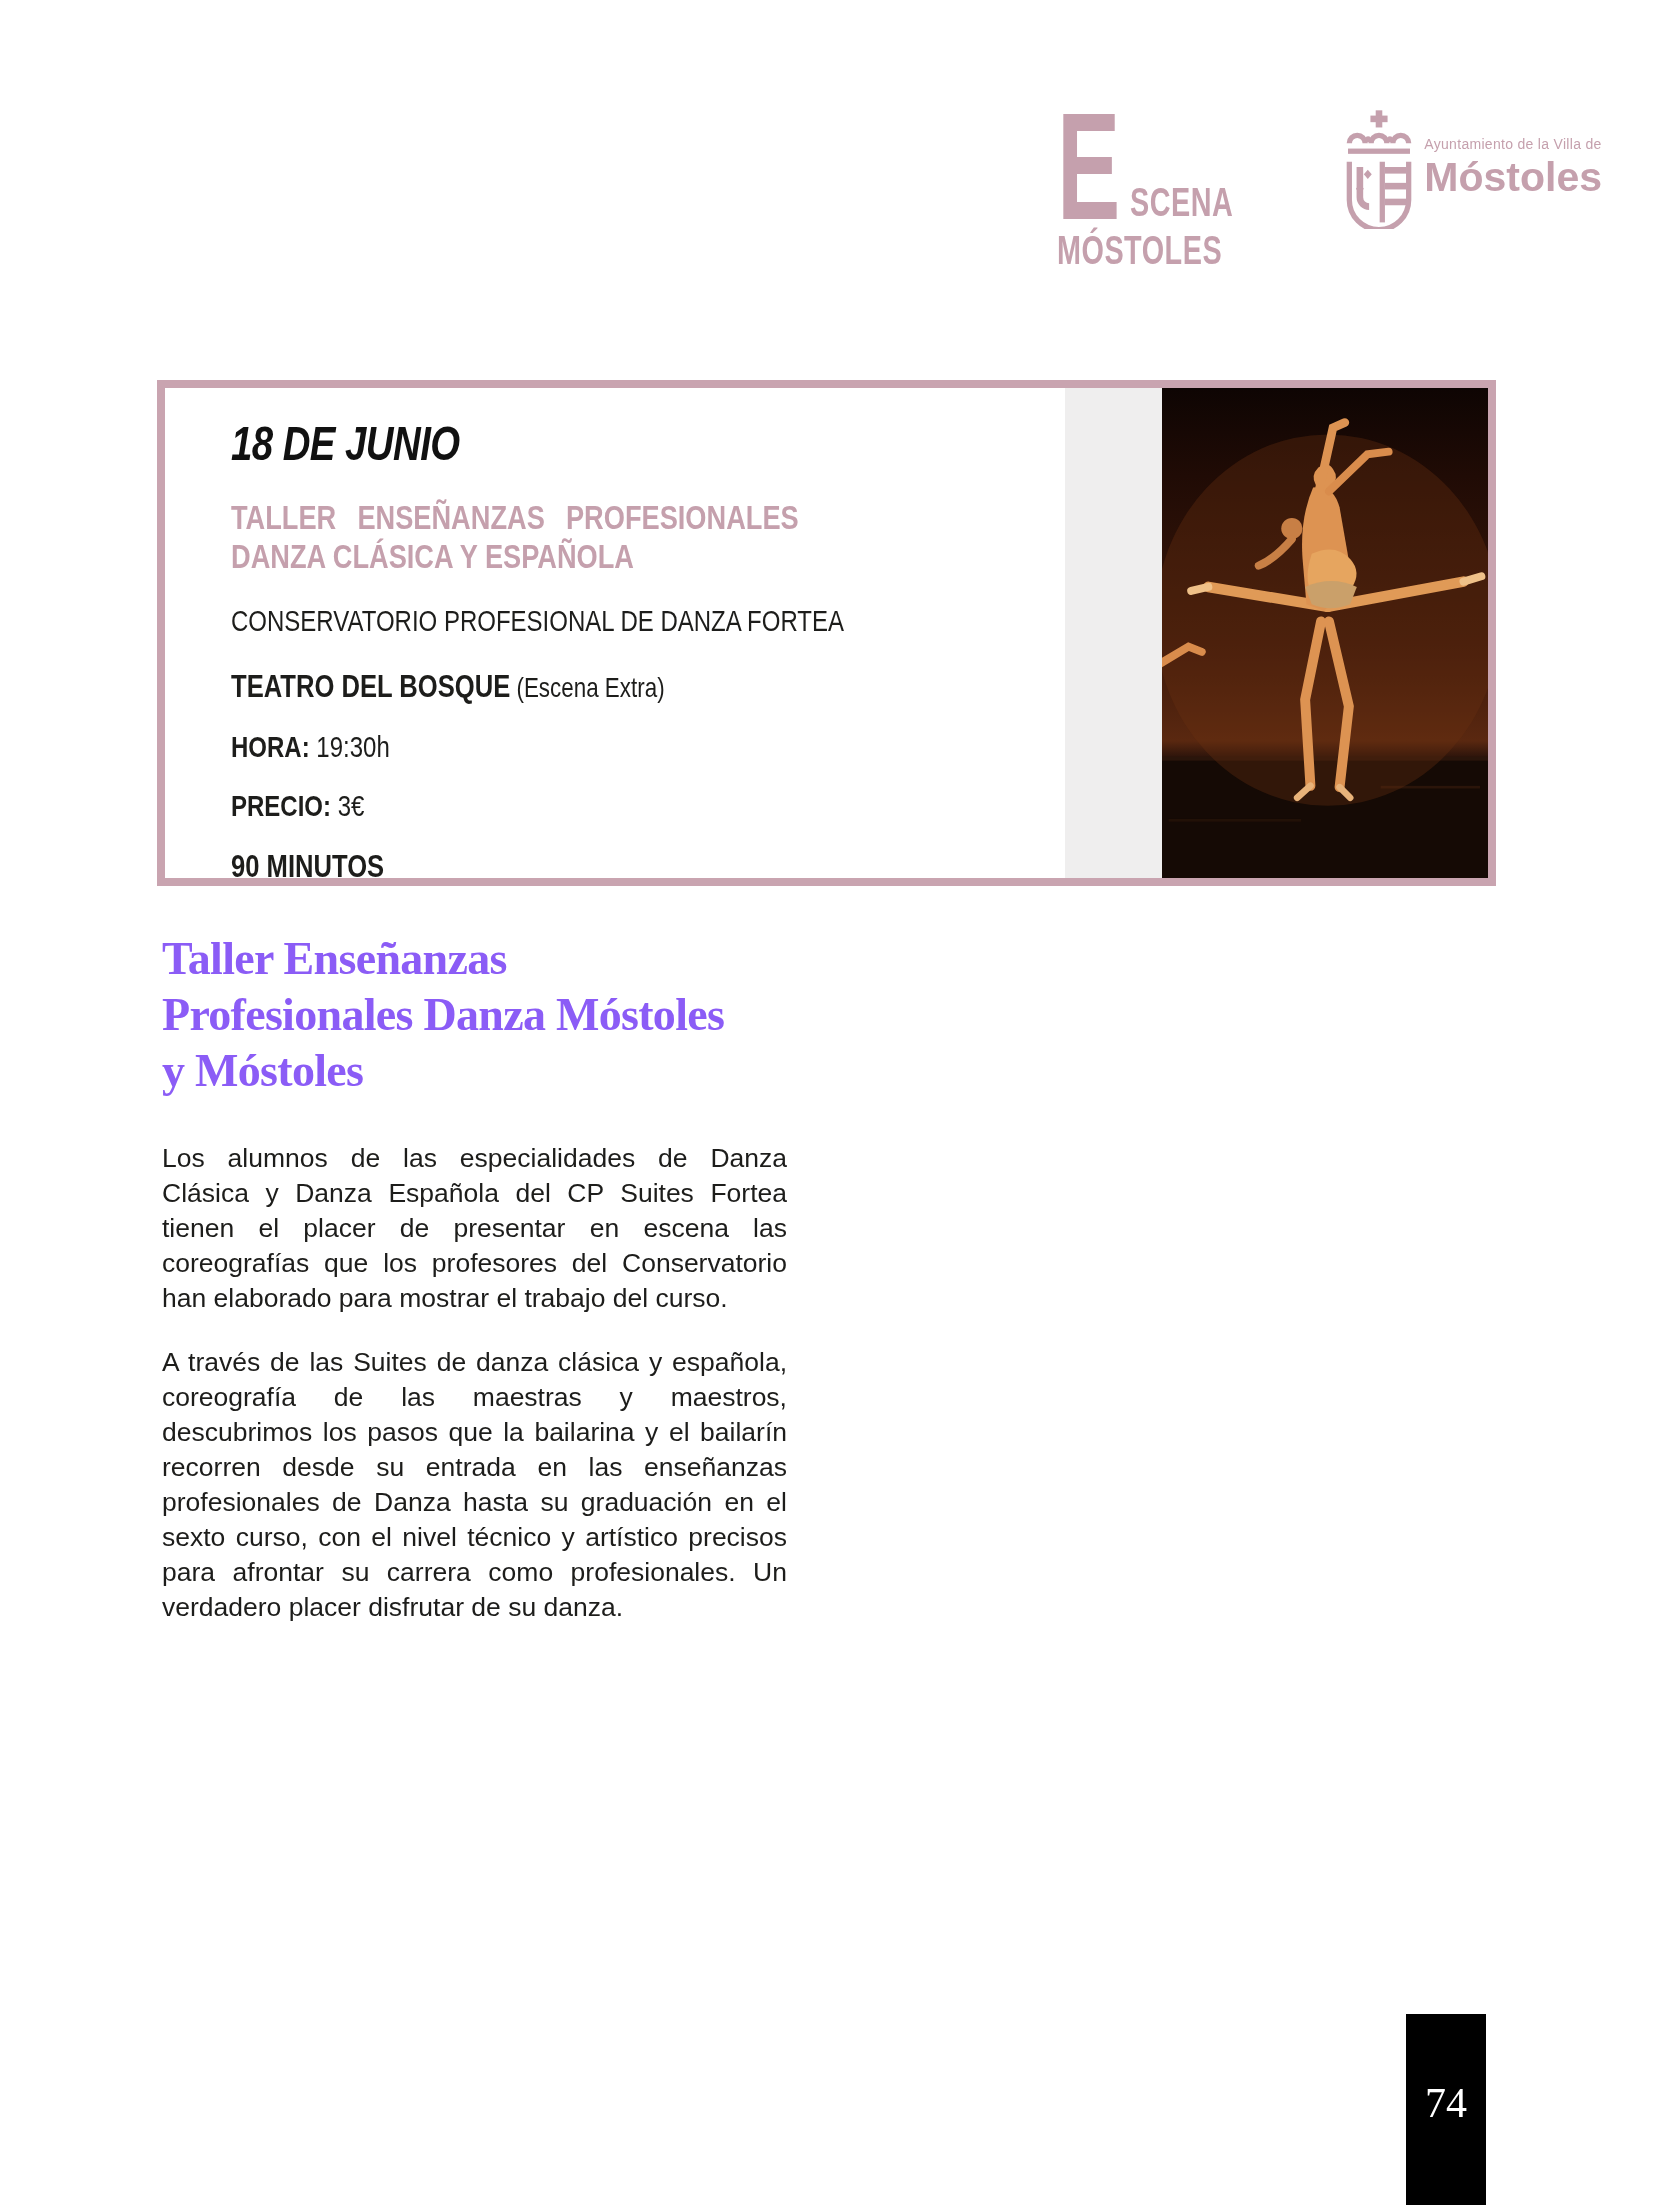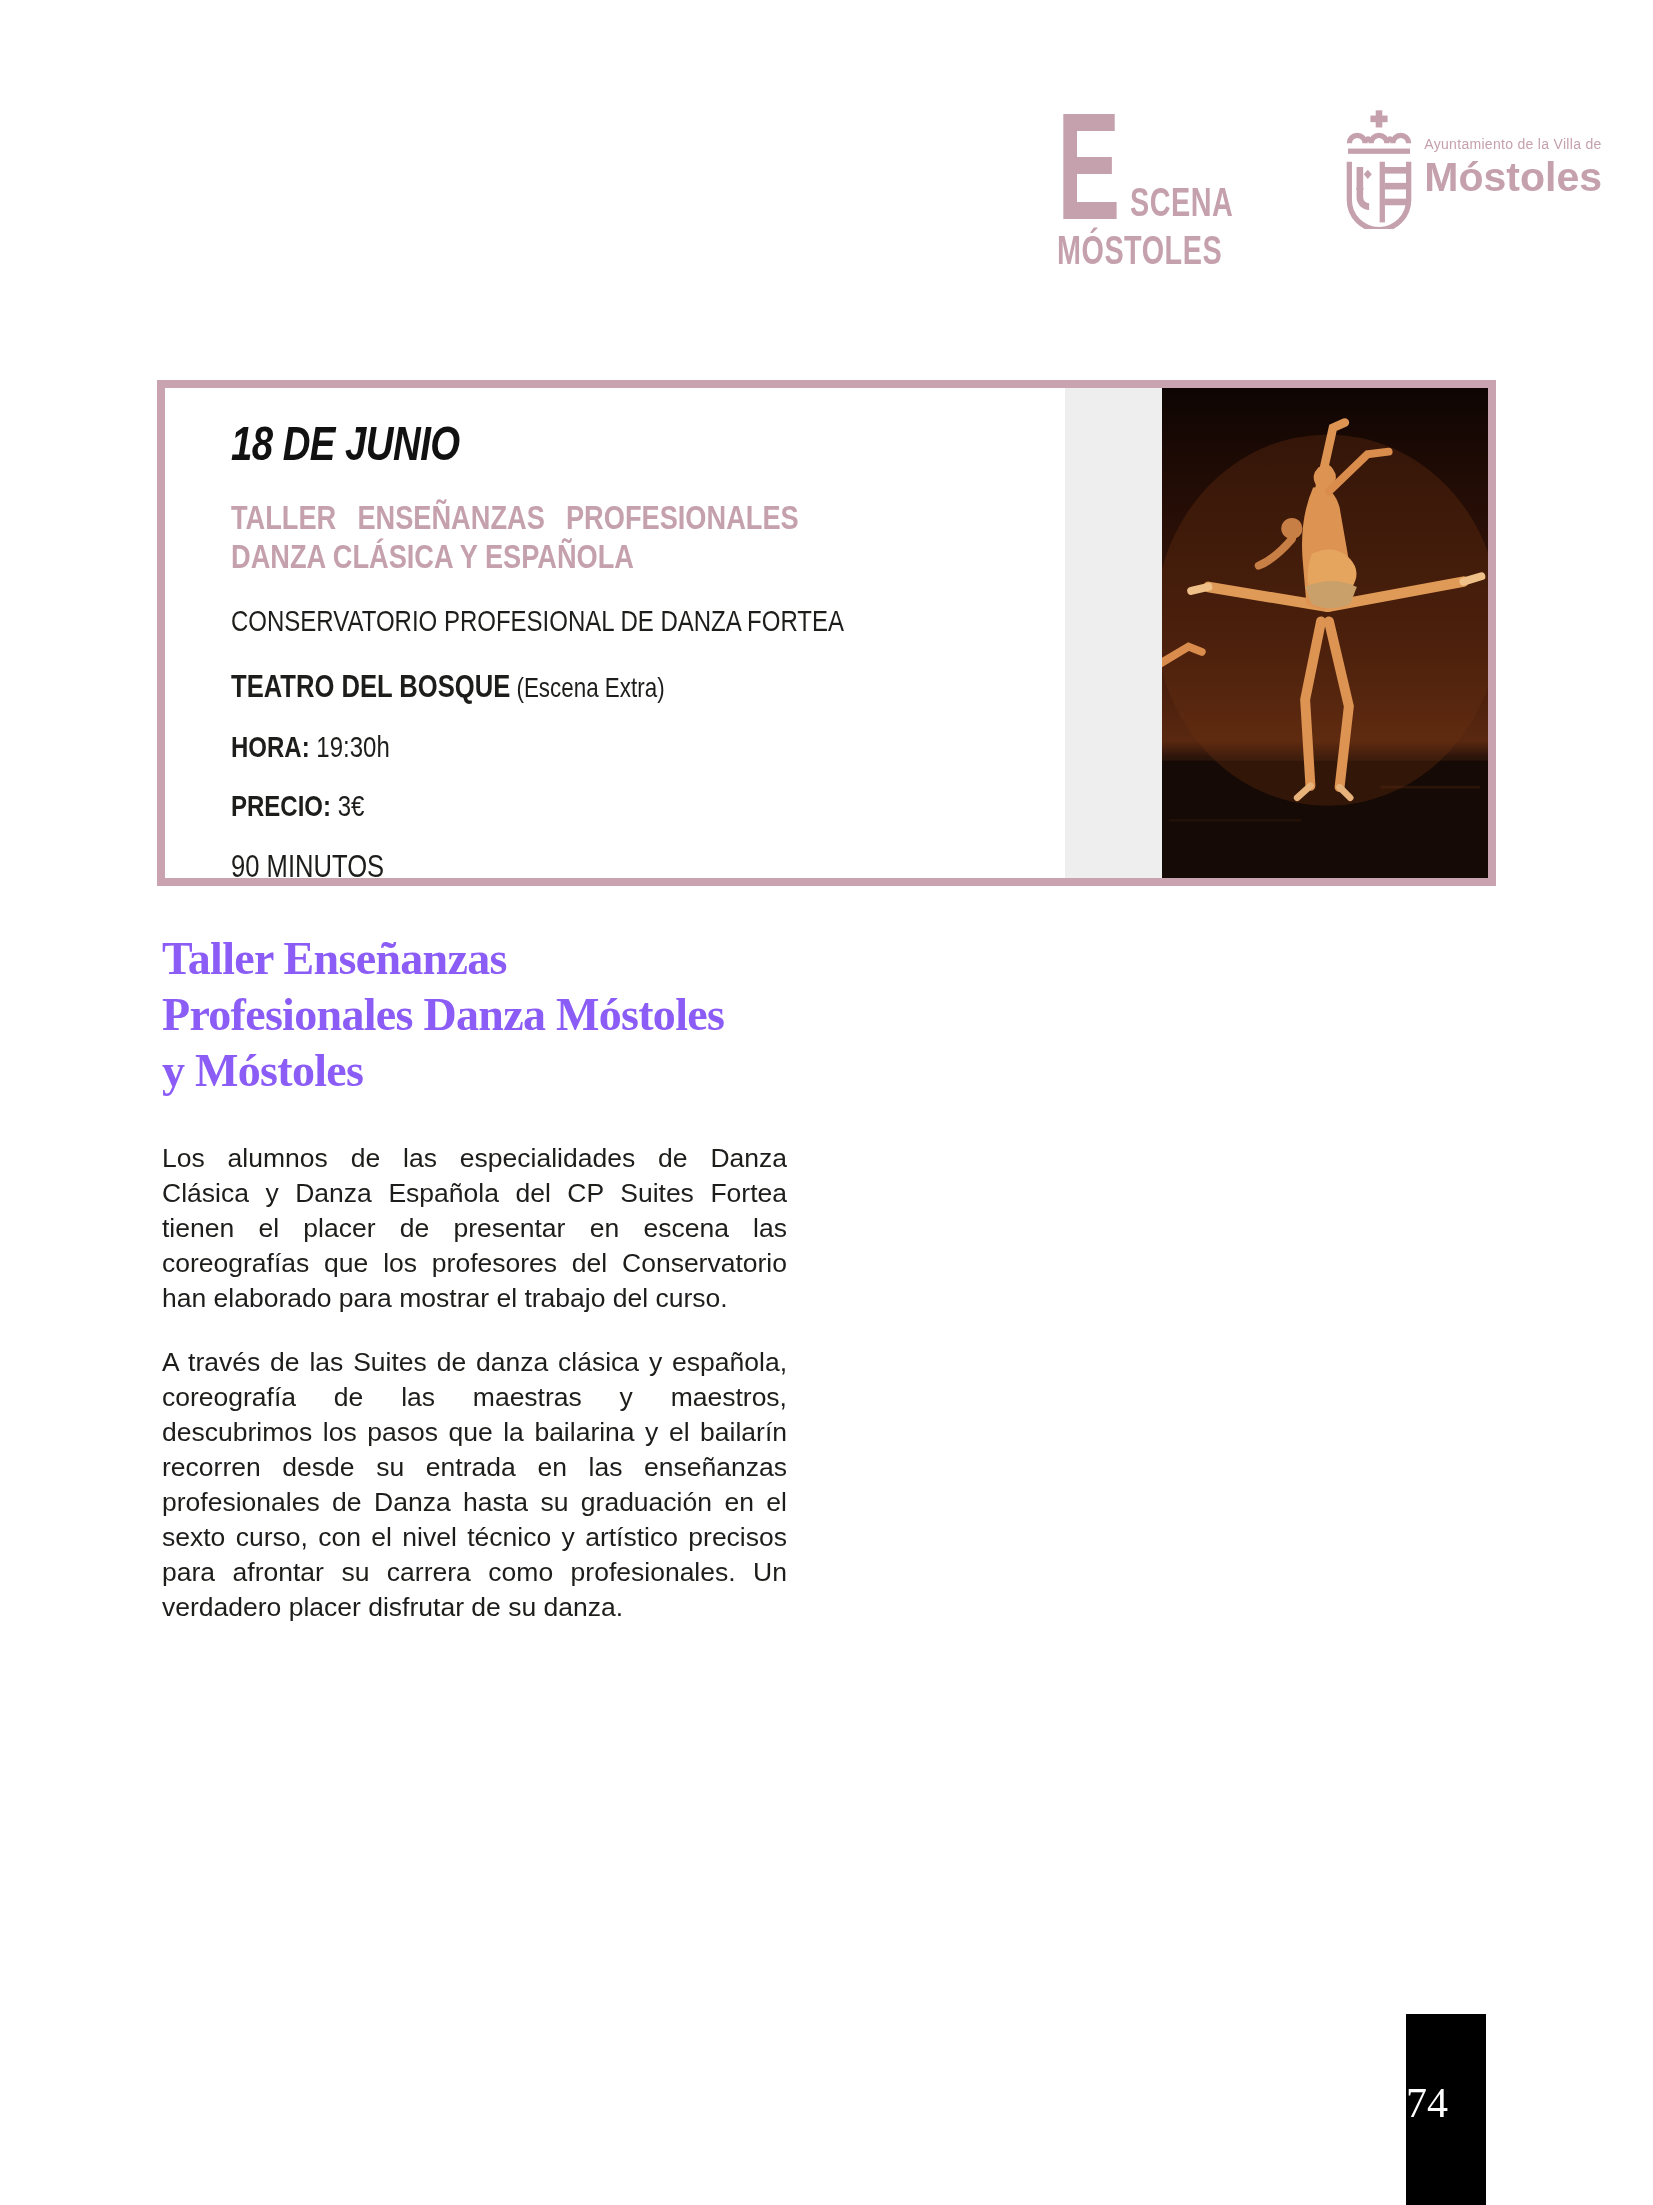--- a/index.html
+++ b/index.html
@@ -32,42 +32,42 @@
   .cond{display:inline-block;transform:scaleX(.8);transform-origin:left center;white-space:nowrap;}
   .card-date{font-size:48px;font-weight:800;color:#111111;letter-spacing:-0.7px;font-style:italic;}
   .card-title{color:#c5a0ad;font-weight:700;font-size:34px;line-height:39px;margin-top:26.5px;}
   .card-title .wide{word-spacing:17px;}
   .card-org{font-size:30px;font-weight:300;margin-top:28px;color:#1d1d1b;}
   .card-venue{font-size:32px;font-weight:700;margin-top:30px;}
   .card-venue .note{font-weight:400;font-size:28px;}
   .card-row{font-size:30px;margin-top:25px;}
   .card-row .lbl{font-weight:700;}
   .card-row .val{font-weight:300;}
-  .card-duration{font-size:32px;font-weight:400;margin-top:25px;}
+  .card-duration{font-size:32px;font-weight:700;margin-top:25px;}
 
   .card-gray-strip{width:97px;background:#efeeee;}
   .card-photo{
     flex:1;position:relative;overflow:hidden;
     background:linear-gradient(180deg,#0e0503 0%,#200b05 18%,#3c180a 52%,#5a2810 72%,#24100a 76%,#140905 88%,#0d0603 100%);
   }
   .card-photo svg{position:absolute;inset:0;width:100%;height:100%;}
 
   
   .article{position:absolute;left:162px;top:931px;width:625px;}
   .article-heading{font-family:"Liberation Serif", serif;font-weight:700;font-size:46px;line-height:56px;color:#8b5cf6;letter-spacing:-0.7px;}
   .article p{
     margin:0;font-size:26.5px;line-height:35px;text-align:justify;color:#1d1d1b;font-weight:400;
   }
   .article p.first{margin-top:42px;}
   .article p + p{margin-top:29px;}
 
   
   .page-num-box{
     position:absolute;left:1406px;top:2014px;width:80px;height:191px;background:#000000;
-    display:flex;align-items:center;
+    display:flex;align-items:center;justify-content:center;
   }
   .page-num{color:#ffffff;font-family:"Liberation Serif", serif;font-size:42px;margin-top:-13.2px;}
 </style>
 </head>
 <body>
 
 <div class="page">
 
   <div class="logos">
     <div class="escena-logo">

